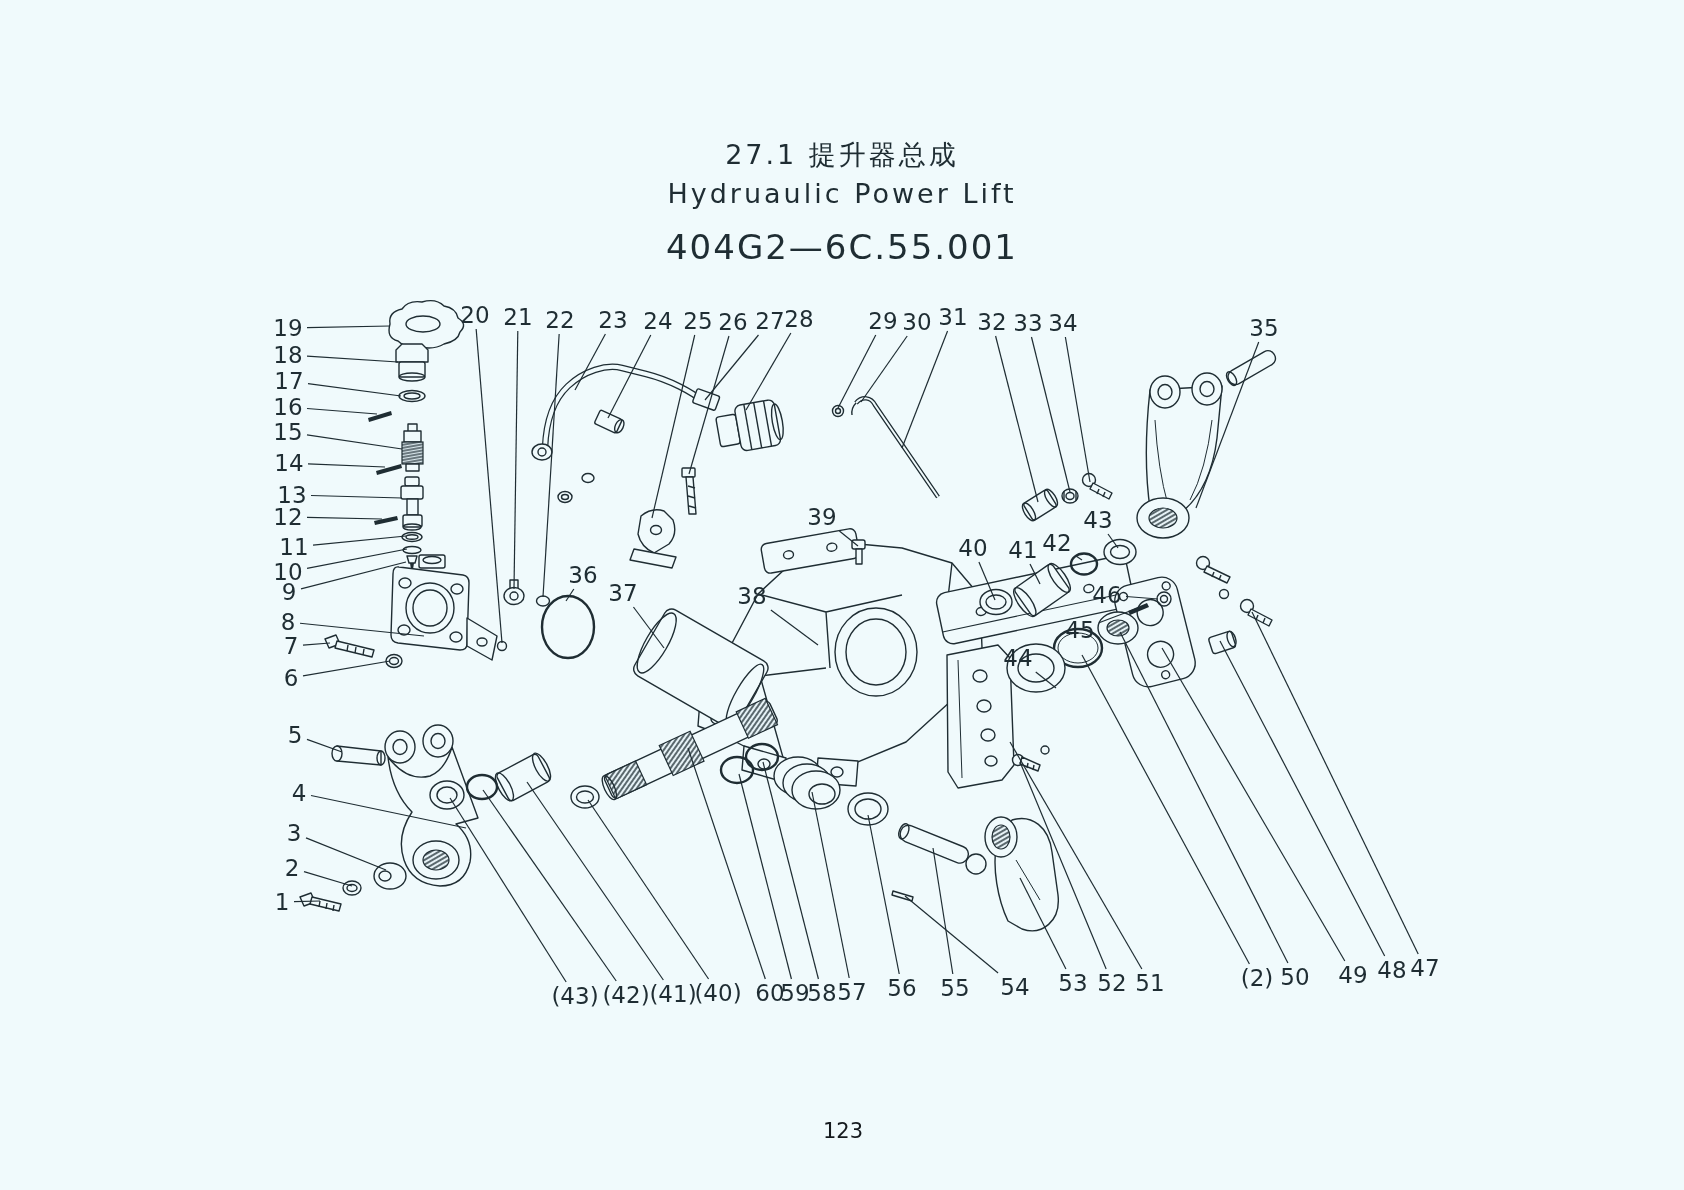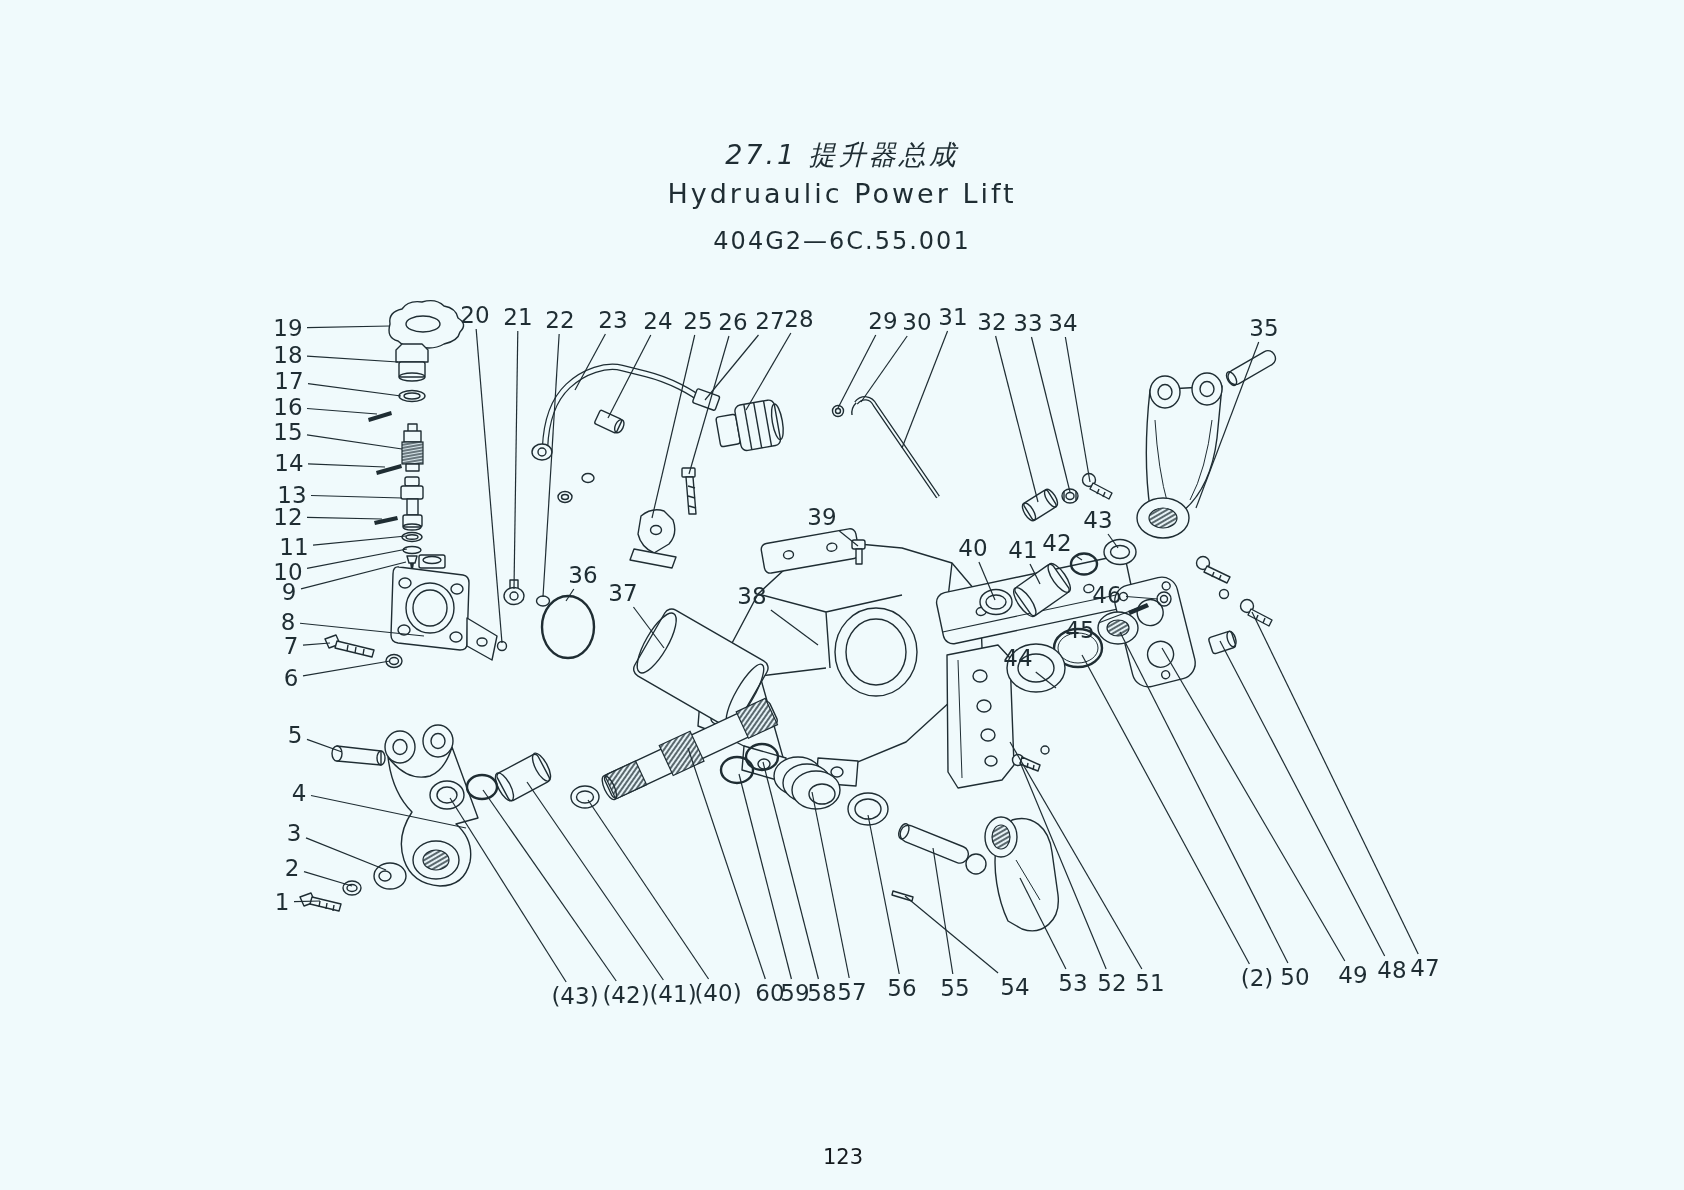--- a/index.html
+++ b/index.html
@@ -2,24 +2,24 @@
 <html><head>
 <meta charset="utf-8">
 <style>
   html,body{margin:0;padding:0;}
   body{
     width:1684px;height:1190px;position:relative;overflow:hidden;
     background:#f0fafc;color:#1f2d33;
     font-family:"DejaVu Sans", sans-serif;
   }
   .abs{position:absolute;white-space:nowrap;}
-  .title-cn{top:137px;left:842px;transform:translateX(-50%);font-size:27px;letter-spacing:3px;font-style:italic;}
+  .title-cn{top:137px;left:842px;transform:translateX(-50%);font-size:27px;letter-spacing:3px;}
   .title-en{top:178px;left:842px;transform:translateX(-50%);font-size:27px;letter-spacing:3px;}
-  .part-no{top:227px;left:842px;transform:translateX(-50%);font-size:24px;letter-spacing:2px;}
-  .page-num{top:1145px;left:843px;transform:translateX(-50%);font-size:21px;color:#14191d;}
+  .part-no{top:227px;left:842px;transform:translateX(-50%);font-size:34px;letter-spacing:2px;}
+  .page-num{top:1119px;left:843px;transform:translateX(-50%);font-size:21px;color:#14191d;}
   svg#diagram{position:absolute;left:0;top:0;}
   .pt{fill:#f0fafc;stroke:#1f2d33;stroke-width:1.4;stroke-linejoin:round;}
   .ln{fill:none;stroke:#1f2d33;stroke-width:1.4;stroke-linejoin:round;}
   .thin{fill:none;stroke:#1f2d33;stroke-width:1;}
   .th2{fill:none;stroke:#1f2d33;stroke-width:2.4;}
   .dk{fill:#1f2d33;stroke:none;}
   .tube{fill:none;stroke:#1f2d33;stroke-width:6.5;}
   .tubein{fill:none;stroke:#f0fafc;stroke-width:4;}
   .rod{fill:none;stroke:#1f2d33;stroke-width:4.5;}
   .rodin{fill:none;stroke:#f0fafc;stroke-width:2;}

